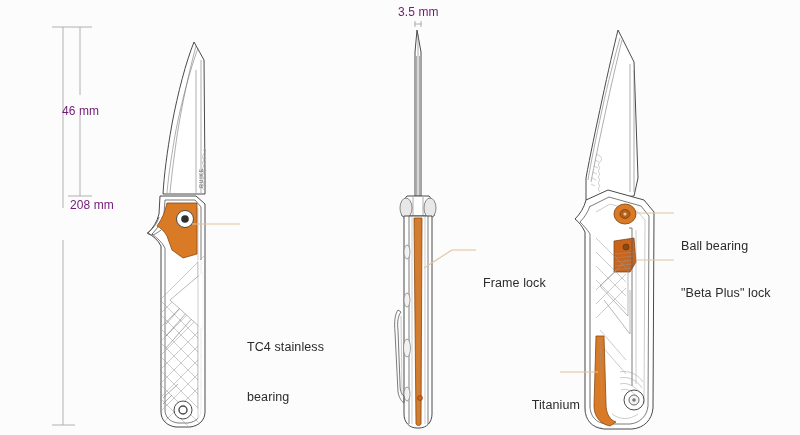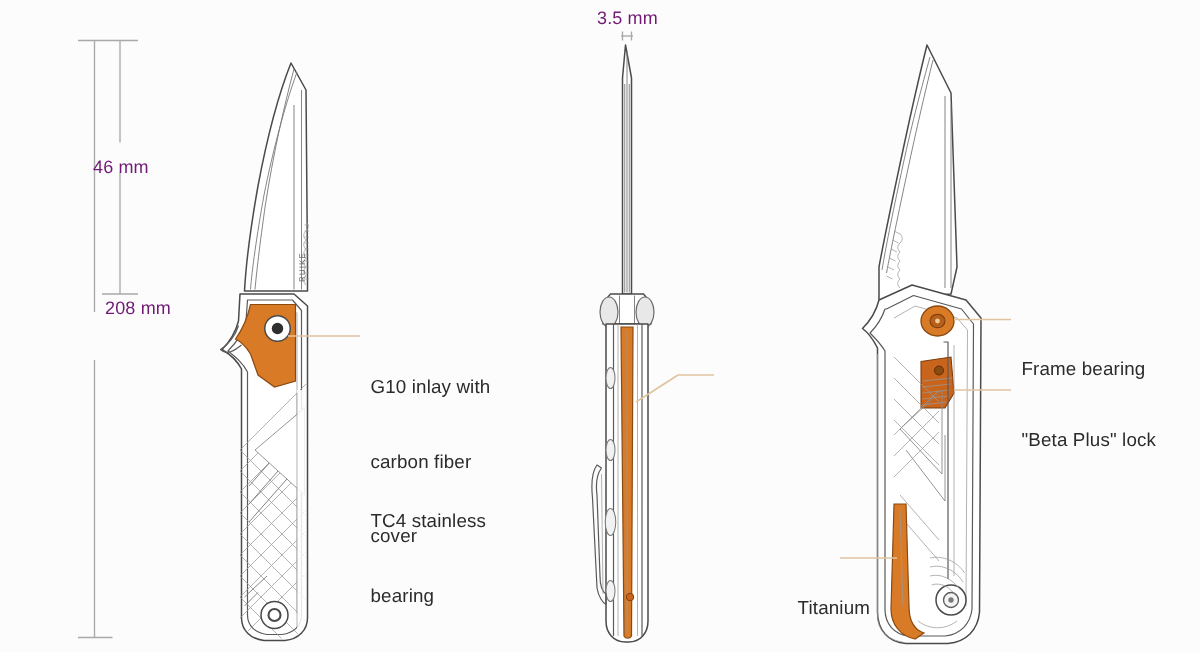--- a/index.html
+++ b/index.html
@@ -292,34 +292,32 @@
     </g>
   </svg>
 
   <div class="dim-text" style="left:62px; top:104px;">46 mm</div>
 
   <div class="dim-text" style="left:38px; top:198px;margin-left:32px;">208 mm</div>
 
   <div class="dim-text" style="left:398px; top:5px;">3.5 mm</div>
 
 
-  <div class="anno" style="left:247px; top:217px;">
-    <div>G10 inlay with</div>
-    <div>carbon fiber</div>
-    <div>cover</div>
-  </div>
 
   <div class="anno" style="left:247px; top:306px;">
     <div>TC4 stainless</div>
     <div>bearing</div>
   </div>
 
+  <div class="anno" style="left:483px; top:242px;">
+    <div>Frame lock</div>
+  </div>
 
   <div class="anno" style="left:681px; top:205px;">
-    <div>Frame bearing</div>
+    <div>Ball bearing</div>
   </div>
 
   <div class="anno" style="left:681px; top:252px;">
     <div>"Beta Plus" lock</div>
   </div>
 
   <div class="anno" style="left:505px; top:364px; text-align:right; width:75px;">
     <div>Titanium</div>
     
   </div>

